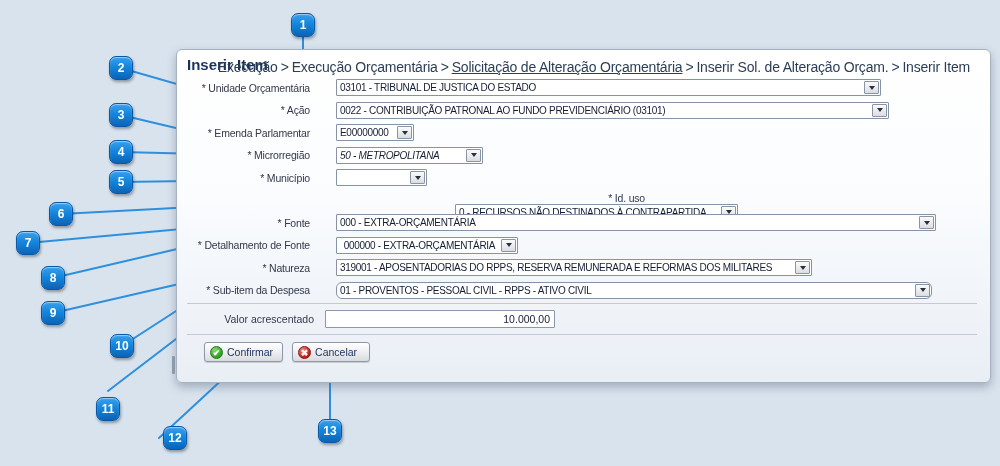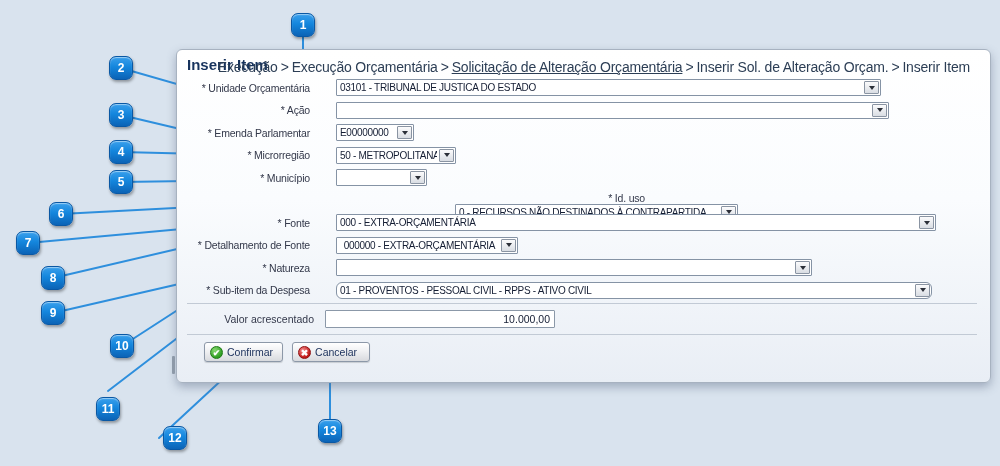--- a/index.html
+++ b/index.html
@@ -128,33 +128,34 @@
         <div class="row" style="top: 29px;">
           <span class="flabel">* Unidade Orçamentária</span>
           <div class="combo" style="width: 545px;">
             <span class="cval">03101 - TRIBUNAL DE JUSTICA DO ESTADO</span>
             <span class="arrow"></span>
           </div>
         </div>
         <div class="row" style="top: 51.5px;">
           <span class="flabel">* Ação</span>
           <div class="combo" style="width: 553px;">
+            <span class="cval">0022 - CONTRIBUIÇÃO PATRONAL AO FUNDO PREVIDENCIÁRIO (03101)</span>
             <span class="arrow"></span>
           </div>
         </div>
         <div class="row" style="top: 74px;">
           <span class="flabel">* Emenda Parlamentar</span>
           <div class="combo" style="width: 78px;">
             <span class="cval">E00000000</span>
             <span class="arrow"></span>
           </div>
         </div>
         <div class="row" style="top: 96.5px;">
           <span class="flabel">* Microrregião</span>
-          <div class="combo" style="width: 120px;">
+          <div class="combo" style="width: 147px; font-style: italic;">
             <span class="cval">50 - METROPOLITANA</span>
             <span class="arrow"></span>
           </div>
         </div>
         <div class="row" style="top: 119px;">
           <span class="flabel">* Município</span>
           <div class="combo" style="width: 91px;">
             <span class="cval"></span>
             <span class="arrow"></span>
           </div>
@@ -176,20 +177,21 @@
         <div class="row" style="top: 186.5px;">
           <span class="flabel">* Detalhamento de Fonte</span>
           <div class="combo" style="width: 182px; text-align: center;">
             <span class="cval">000000 - EXTRA-ORÇAMENTÁRIA</span>
             <span class="arrow"></span>
           </div>
         </div>
         <div class="row" style="top: 209px;">
           <span class="flabel">* Natureza</span>
           <div class="combo" style="width: 476px;">
+            <span class="cval">319001 - APOSENTADORIAS DO RPPS, RESERVA REMUNERADA E REFORMAS DOS MILITARES</span>
             <span class="arrow"></span>
           </div>
         </div>
         <div class="row" style="top: 231.5px;">
           <span class="flabel">* Sub-item da Despesa</span>
           <div class="combo" style="width: 596px; border-radius: 6px;">
             <span class="cval">01 - PROVENTOS - PESSOAL CIVIL - RPPS - ATIVO CIVIL</span>
             <span class="arrow"></span>
           </div>
         </div>

